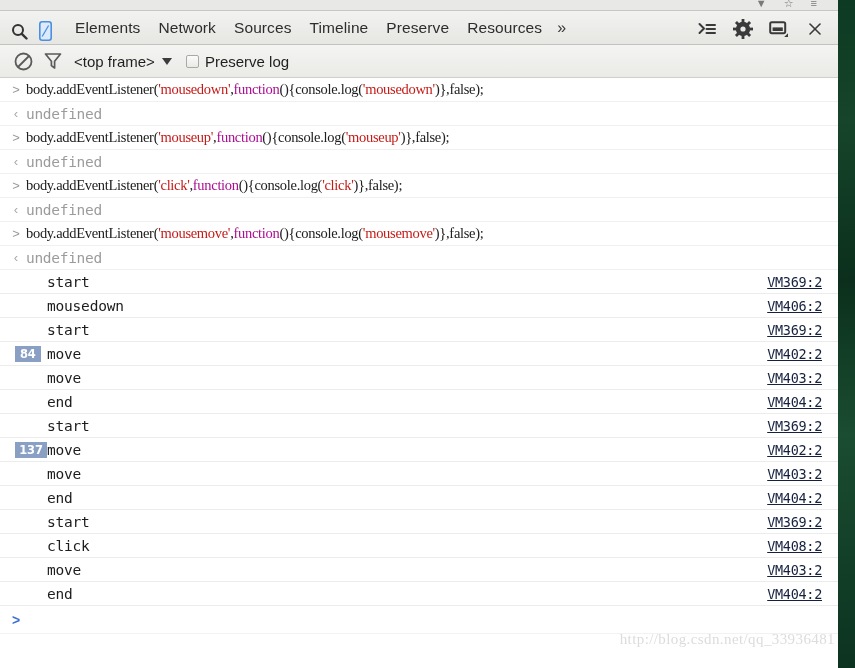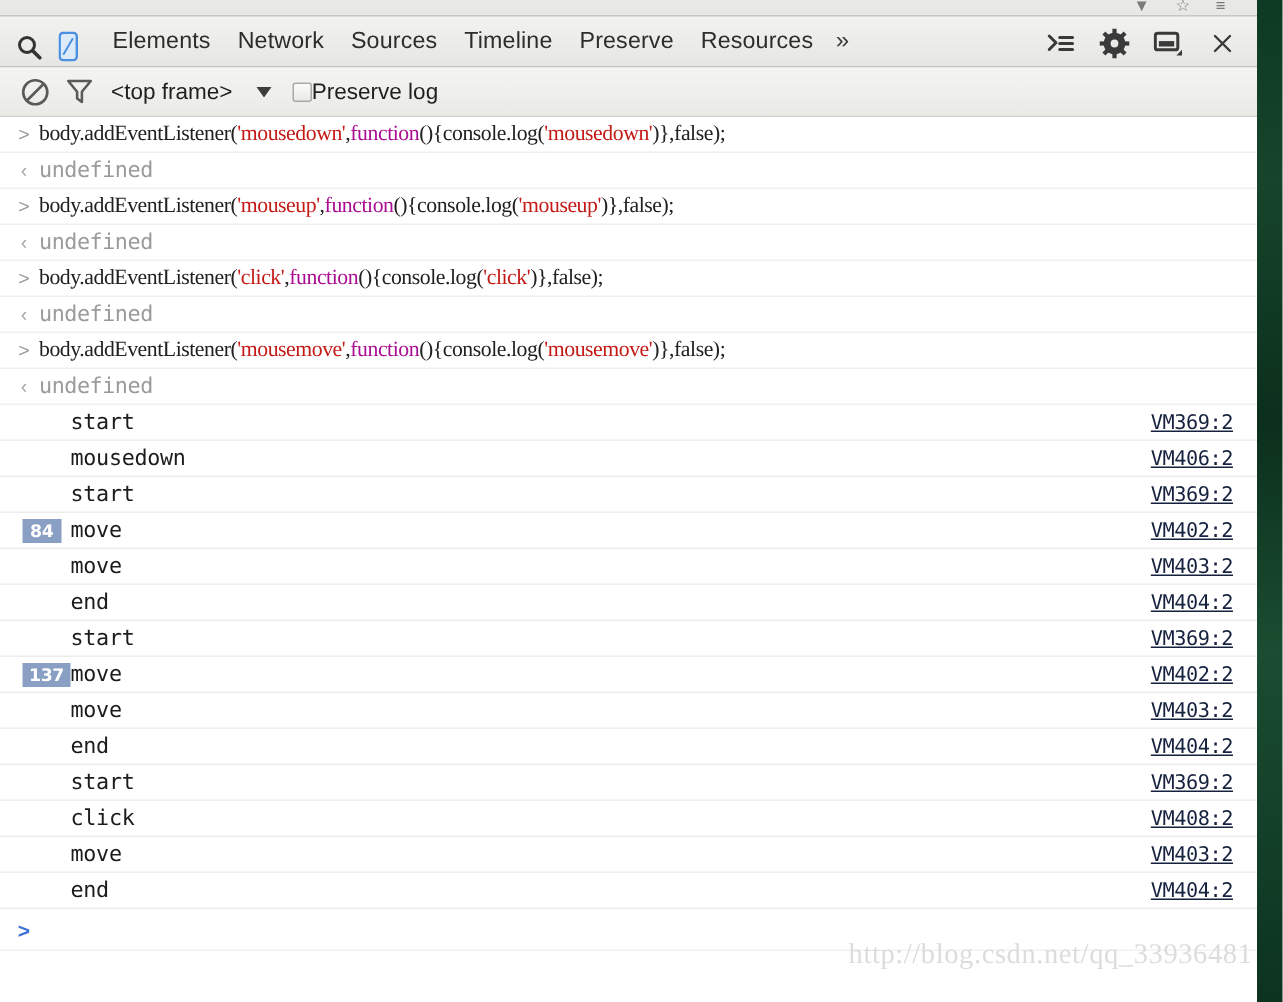--- a/index.html
+++ b/index.html
@@ -143,38 +143,38 @@
     height: 28px;
     display: flex;
     align-items: center;
     justify-content: center;
     flex: 0 0 auto;
   }
   .frame-select {
     display: flex;
     align-items: center;
     margin-left: 6px;
-    gap: 16px;
+    gap: 7px;
     flex: 0 0 auto;
   }
   .frame-label {
     font-size: 15px;
     color: #1f1f1f;
     white-space: nowrap;
   }
   .caret-down {
     width: 0; height: 0;
     border-left: 5px solid transparent;
     border-right: 5px solid transparent;
     border-top: 7px solid #3c3c3c;
   }
   .preserve {
     display: flex;
     align-items: center;
-    gap: 0;
+    gap: 6px;
     margin-left: 14px;
   }
   .checkbox {
     width: 13px;
     height: 13px;
     border: 1px solid #a9a9a5;
     border-radius: 2px;
     background: linear-gradient(180deg,#fbfbfa 0%,#e9e9e6 100%);
     box-sizing: border-box;
     flex: 0 0 auto;
@@ -306,21 +306,21 @@
     font-size: 14px;
     font-weight: bold;
   }
 
   
   .watermark {
     position: absolute;
     right: 20px;
     bottom: 20px;
     font-family: "Liberation Serif", serif;
-    font-size: 19px;
+    font-size: 15px;
     color: #dcdcdc;
     letter-spacing: 0.4px;
     white-space: nowrap;
     z-index: 7;
   }
 </style>
 </head>
 <body>
 
 <div id="app">

